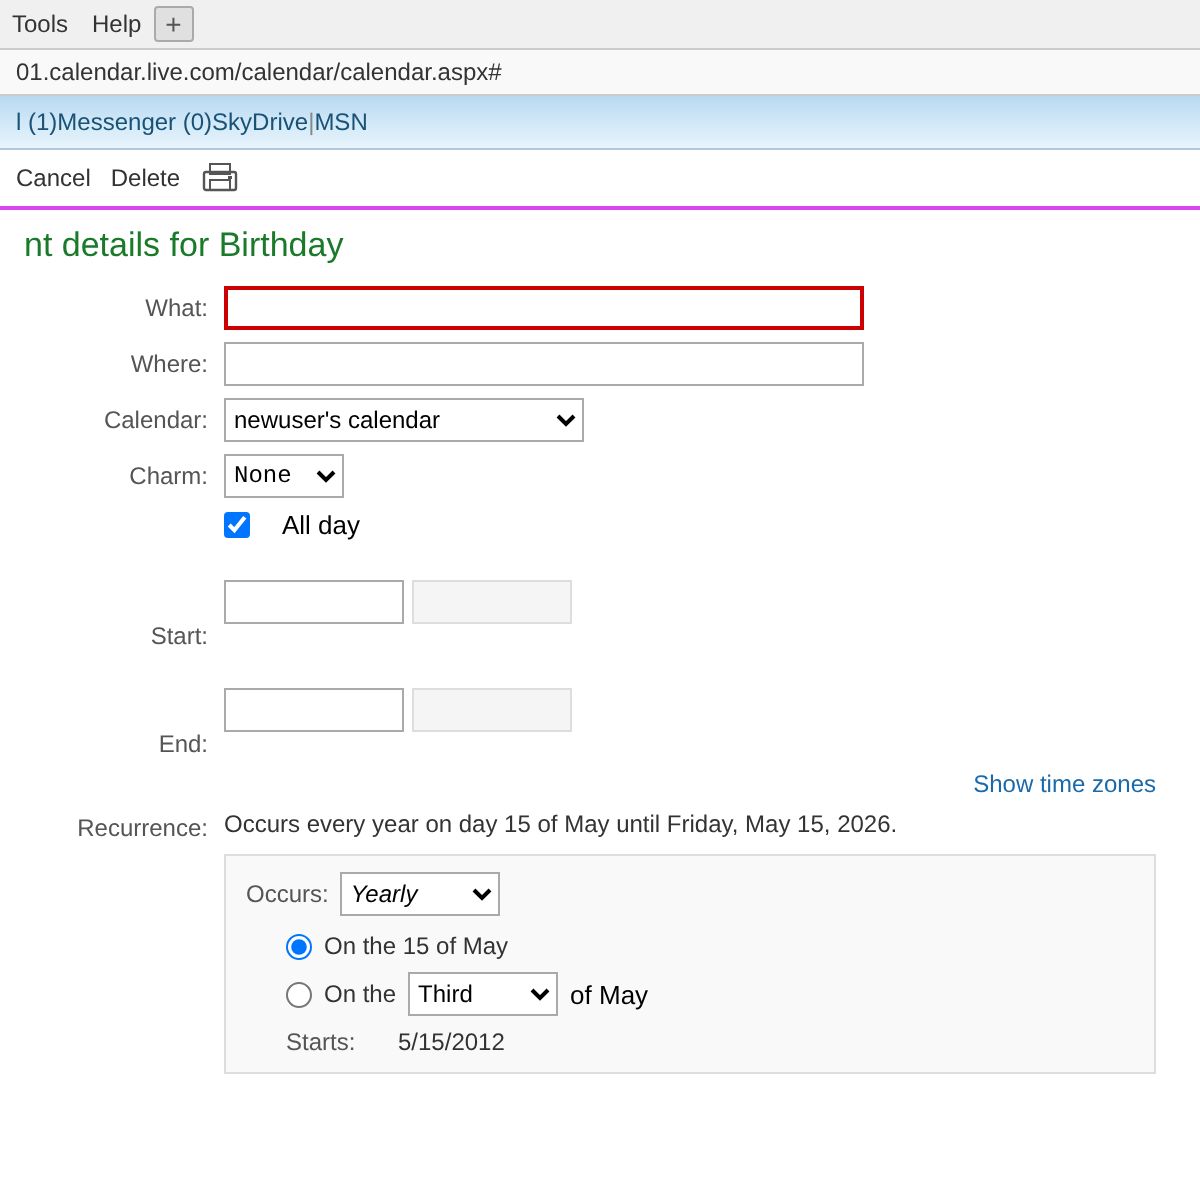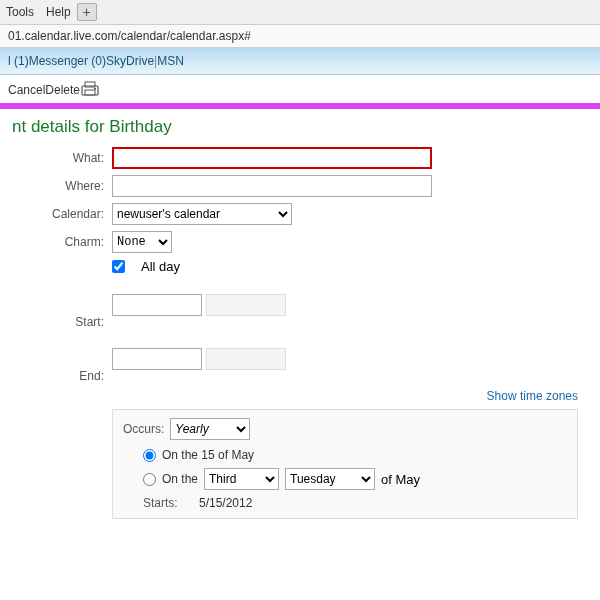--- a/index.html
+++ b/index.html
@@ -67,22 +67,23 @@
     }
     .nav-links .sep {
       color: #888;
       cursor: default;
     }
 
     
     .page-toolbar {
       padding: 6px 8px;
       display: flex;
-      align-items: flex-end;
-      border-bottom: 6px solid #d946ef;
+      align-items: center;
+      gap: 10px;
+      border-bottom: 2px solid #d946ef;
     }
     .page-toolbar button {
       background: none;
       border: none;
       font-size: 12px;
       color: #333;
       cursor: pointer;
       padding: 0;
     }
     .print-icon {
@@ -358,20 +359,24 @@
   <div class="datetime-row">
     <div class="date-label">End:</div>
     <input type="text" class="date-input" value="" style="">
     <input type="text" class="time-input" readonly="" value="" style="">
   </div>
 
   <div class="time-zones-link">
     <a>Show time zones</a>
   </div>
 
+  <div class="recurrence-row">
+    <div class="recurrence-label">Recurrence:</div>
+    <div class="recurrence-text">Occurs every year on day 15 of May until Friday, May 15, 2026.</div>
+  </div>
 
   <div class="recurrence-box">
 
     <div class="occurs-row">
       <span class="occurs-label">Occurs:</span>
       <select class="occurs-select">
         <option>Yearly</option>
         <option>Daily</option>
         <option>Weekly</option>
         <option>Monthly</option>
@@ -386,29 +391,20 @@
     <div class="radio-row">
       <input type="radio" name="yearly-opt" id="onordinal" style="">
       <label for="onordinal">On the</label>
       <select class="ordinal-select">
         <option>First</option>
         <option>Second</option>
         <option selected="">Third</option>
         <option>Fourth</option>
         <option>Last</option>
       </select>
-      <select class="day-select">
-        <option>Monday</option>
-        <option selected="">Tuesday</option>
-        <option>Wednesday</option>
-        <option>Thursday</option>
-        <option>Friday</option>
-        <option>Saturday</option>
-        <option>Sunday</option>
-      </select>
       <span>of May</span>
     </div>
 
     <div class="starts-row">
       <span class="starts-label">Starts:</span>
       <span class="starts-value">5/15/2012</span>
     </div>
 
   </div>
 

